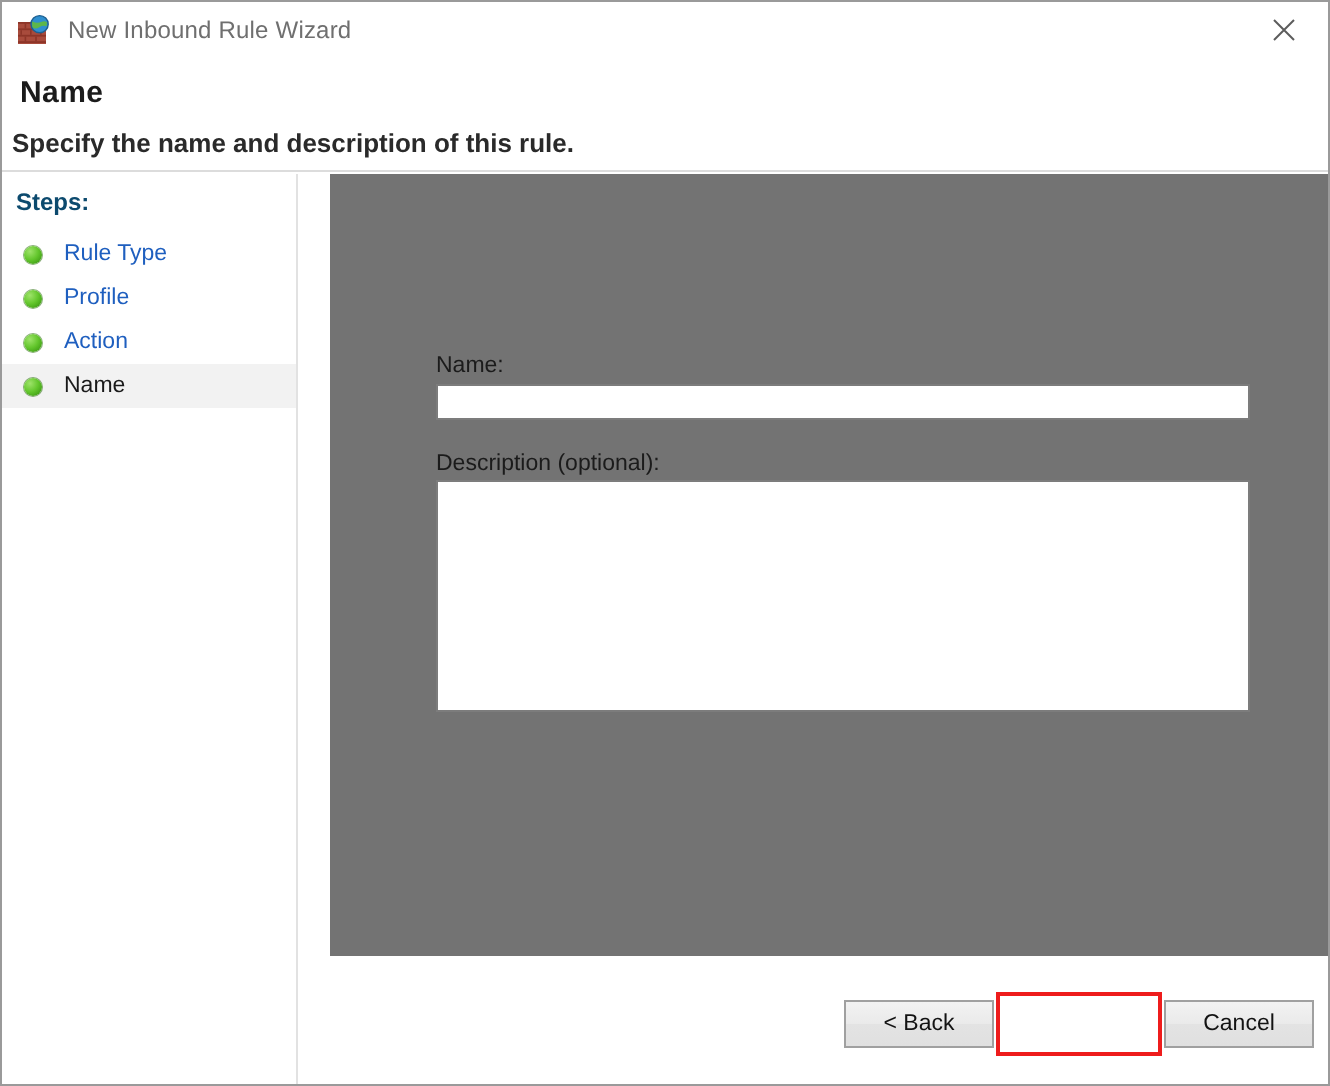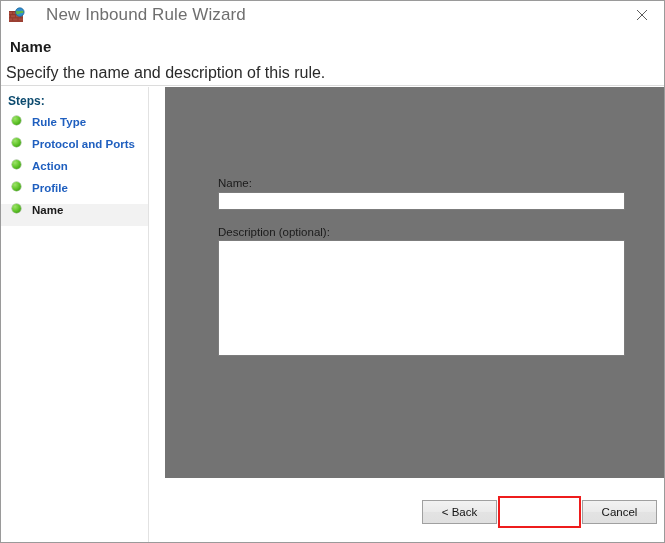--- a/index.html
+++ b/index.html
@@ -33,22 +33,22 @@
     align-items: center;
   }
   .title-icon {
     margin-left: 7px;
     width: 17px;
     height: 17px;
     position: relative;
     flex: 0 0 auto;
   }
   .title-text {
-    margin-left: 21px;
-    font-size: 17px;
+    margin-left: 9px;
+    font-size: 12px;
     color: #6f6f6f;
     letter-spacing: 0.1px;
     white-space: nowrap;
   }
   .titlebar-close {
     position: absolute;
     right: 0; top: 0;
     width: 45px;
     height: 28px;
     display: flex;
@@ -72,22 +72,23 @@
     position: absolute;
     left: 9px; top: 9px;
     font-size: 15px;
     font-weight: bold;
     color: #1b1b1b;
     letter-spacing: 0.2px;
   }
   .header-subtitle {
     position: absolute;
     left: 5px; top: 35px;
-    font-size: 16px;
+    font-size: 13px;
     color: #2a2a2a;
+    font-weight: bold;
   }
 
   
   .sidebar {
     position: absolute;
     left: 0; top: 86px;
     width: 148px;
     height: 455px;
     background: #ffffff;
     border-right: 1px solid #e2e2e2;
@@ -103,24 +104,23 @@
   }
   .steps-list {
     position: absolute;
     left: 0; top: 29px;
     width: 148px;
   }
   .step-item {
     position: relative;
     height: 22px;
     display: flex;
-    align-items: flex-start;
+    align-items: center;
     padding-left: 11px;
     box-sizing: border-box;
-    font-weight: bold;
   }
   .step-item.current {
     background: #f2f2f2;
   }
   .step-bullet {
     width: 9px;
     height: 9px;
     border-radius: 50%;
     flex: 0 0 auto;
     background: radial-gradient(circle at 33% 30%, #9ee36a 0%, #63c62c 48%, #2e8a0a 100%);
@@ -271,29 +271,25 @@
 
   <div class="sidebar">
     <div class="steps-label">Steps:</div>
     <div class="steps-list">
       <div class="step-item">
         <span class="step-bullet"></span>
         <span class="step-label">Rule Type</span>
       </div>
       <div class="step-item">
         <span class="step-bullet"></span>
-        <span class="step-label">Protocol and Ports</span>
+        <span class="step-label">Profile</span>
       </div>
       <div class="step-item">
         <span class="step-bullet"></span>
         <span class="step-label">Action</span>
-      </div>
-      <div class="step-item">
-        <span class="step-bullet"></span>
-        <span class="step-label">Profile</span>
       </div>
       <div class="step-item current">
         <span class="step-bullet"></span>
         <span class="step-label">Name</span>
       </div>
     </div>
   </div>
 
   <div class="main-panel">
 

